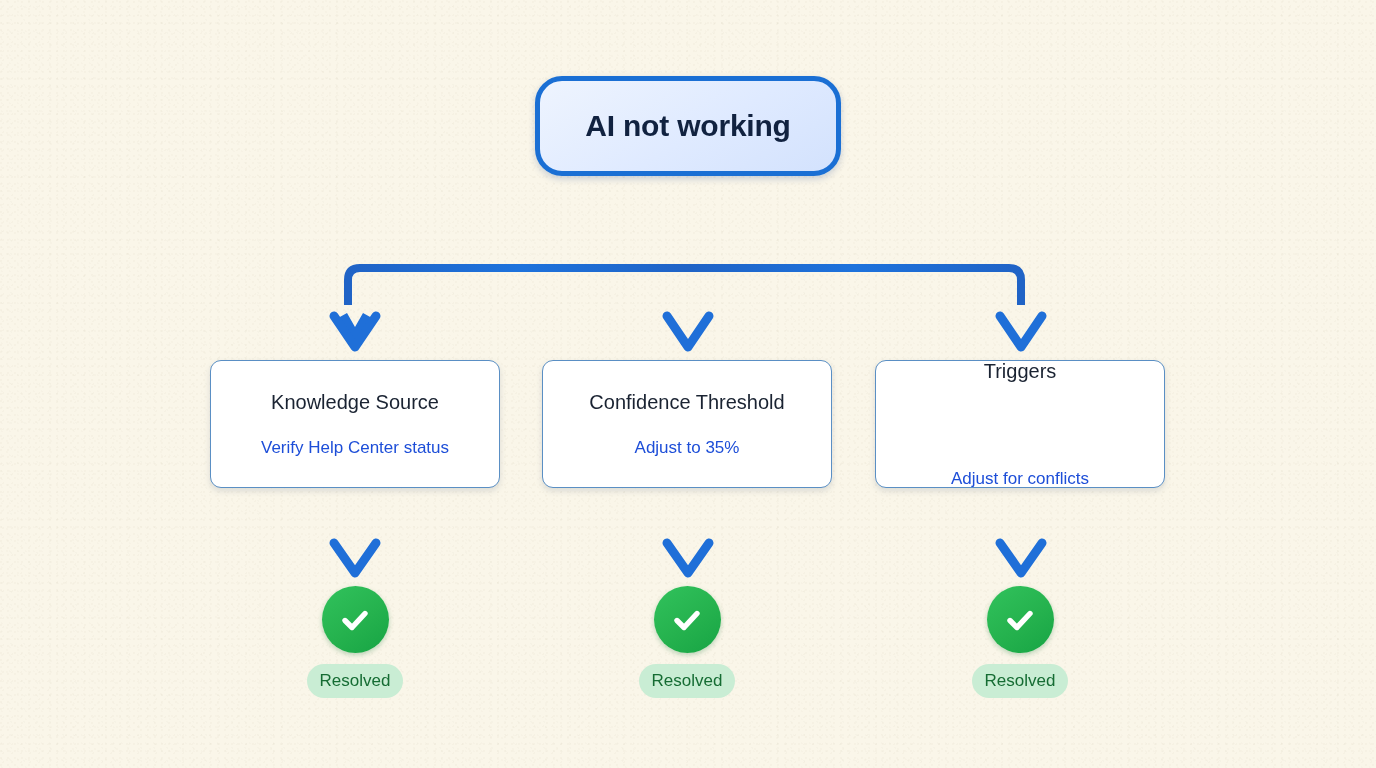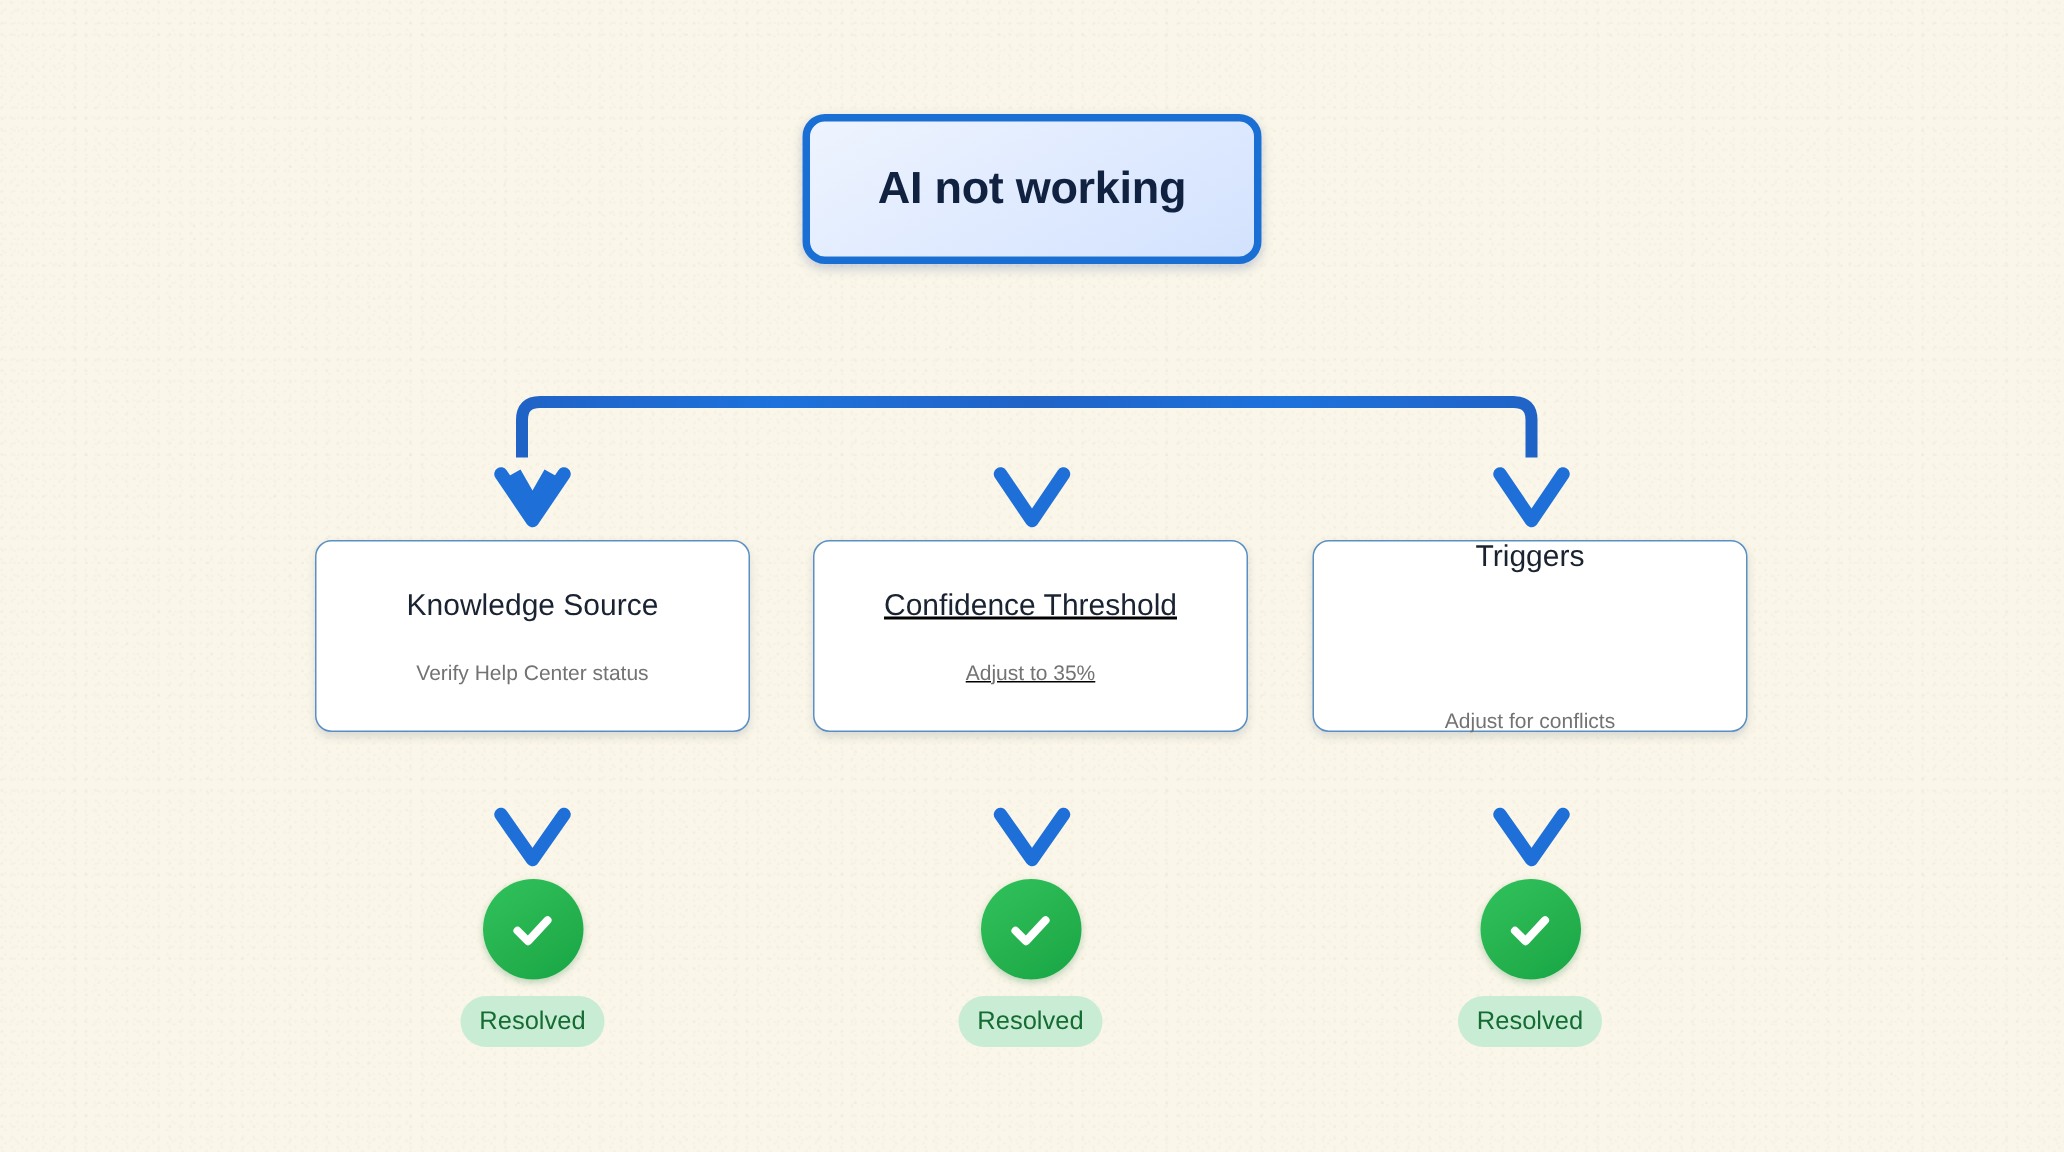--- a/index.html
+++ b/index.html
@@ -42,21 +42,21 @@
 
   
   .root-node {
     position: absolute;
     left: 535px;
     top: 76px;
     width: 306px;
     height: 100px;
     box-sizing: border-box;
     border: 5px solid #1a6fd4;
-    border-radius: 15px;
+    border-radius: 27px;
     background: linear-gradient(150deg, #eef4fe 0%, #dfeaff 55%, #d3e2fd 100%);
     box-shadow: 0 3px 7px rgba(30,70,140,.22);
     display: flex;
     align-items: center;
     justify-content: center;
   }
   .root-label {
     font-size: 30px;
     font-weight: bold;
     color: #112240;
@@ -74,32 +74,32 @@
     border: 1.6px solid #5a8fc4;
     border-radius: 11px;
     background: #ffffff;
     box-shadow: 0 3px 6px rgba(60,80,110,.16);
     display: flex;
     flex-direction: column;
     align-items: center;
     justify-content: center;
   }
   .child-node.c0 { left: 210px; }
-  .child-node.c1 { left: 542px; text-decoration: underline; }
+  .child-node.c1 { left: 542px; }
   .child-node.c2 { left: 875px; justify-content: space-between; }
   .child-title {
     font-size: 20px;
     color: #1a2332;
     white-space: nowrap;
     line-height: 1;
   }
   .child-sub {
     margin-top: 27px;
-    font-size: 14px;
-    color: #737373;
+    font-size: 17px;
+    color: #1d4ed8;
     white-space: nowrap;
     line-height: 1;
   }
 
   
   .status-group {
     position: absolute;
     top: 586px;
     width: 290px;
     display: flex;

